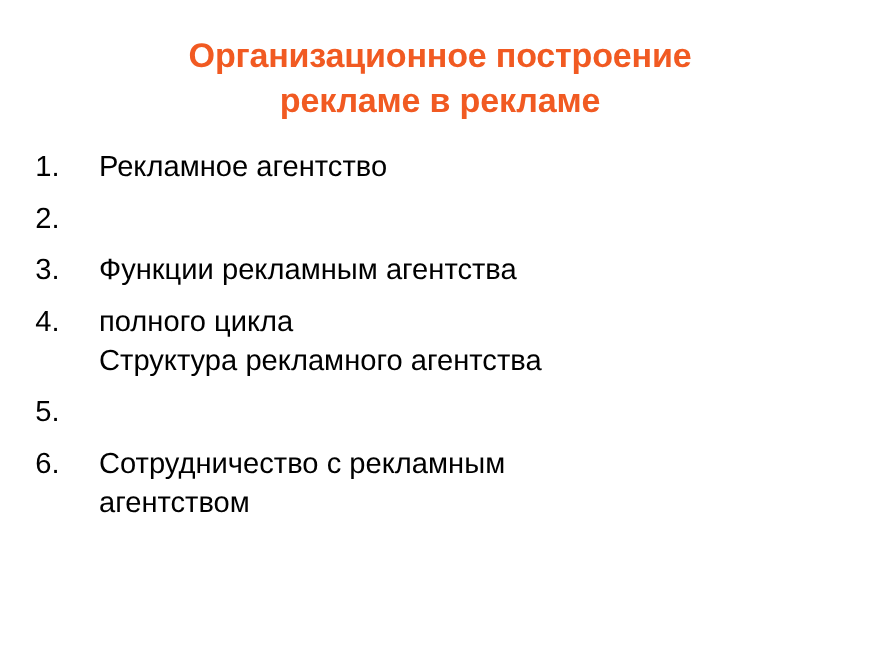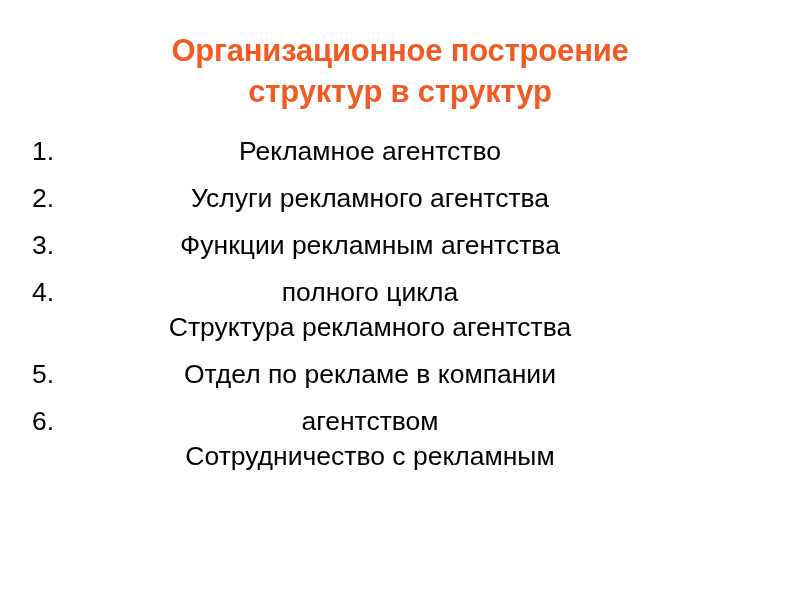--- a/index.html
+++ b/index.html
@@ -70,77 +70,70 @@
     font-size: 26.5px;
     line-height: 35px;
   }
 
   .item-text {
     flex: 1 1 auto;
     max-width: 560px;
     color: #000000;
     font-size: 26.5px;
     line-height: 35px;
-    text-align: center;
   }
 
   .item-text .wrap-line {
     display: block;
   }
 </style>
 </head>
 <body>
 
 <div class="slide">
 
   <div class="slide-title">
     <span class="title-line">Организационное построение</span>
-    <span class="title-line">структур в структур</span>
+    <span class="title-line">рекламе в рекламе</span>
   </div>
 
   <ol class="content-list" style="list-style:none;margin:0;padding:0;">
 
     <li class="list-item">
       <span class="item-marker">1.</span>
       <span class="item-text">
         <span class="wrap-line">Рекламное агентство</span>
       </span>
     </li>
 
     <li class="list-item">
       <span class="item-marker">2.</span>
-      <span class="item-text">
-        <span class="wrap-line">Услуги рекламного агентства</span>
-      </span>
     </li>
 
     <li class="list-item">
       <span class="item-marker">3.</span>
       <span class="item-text">
         <span class="wrap-line">Функции рекламным агентства</span>
       </span>
     </li>
 
     <li class="list-item">
       <span class="item-marker">4.</span>
       <span class="item-text">
         <span class="wrap-line">полного цикла</span>
         <span class="wrap-line">Структура рекламного агентства</span>
       </span>
     </li>
 
     <li class="list-item">
       <span class="item-marker">5.</span>
-      <span class="item-text">
-        <span class="wrap-line">Отдел по рекламе в компании</span>
-      </span>
     </li>
 
     <li class="list-item">
       <span class="item-marker">6.</span>
       <span class="item-text">
+        <span class="wrap-line">Сотрудничество с рекламным</span>
         <span class="wrap-line">агентством</span>
-        <span class="wrap-line">Сотрудничество с рекламным</span>
       </span>
     </li>
 
   </ol>
 </div>
 
 </body></html>

